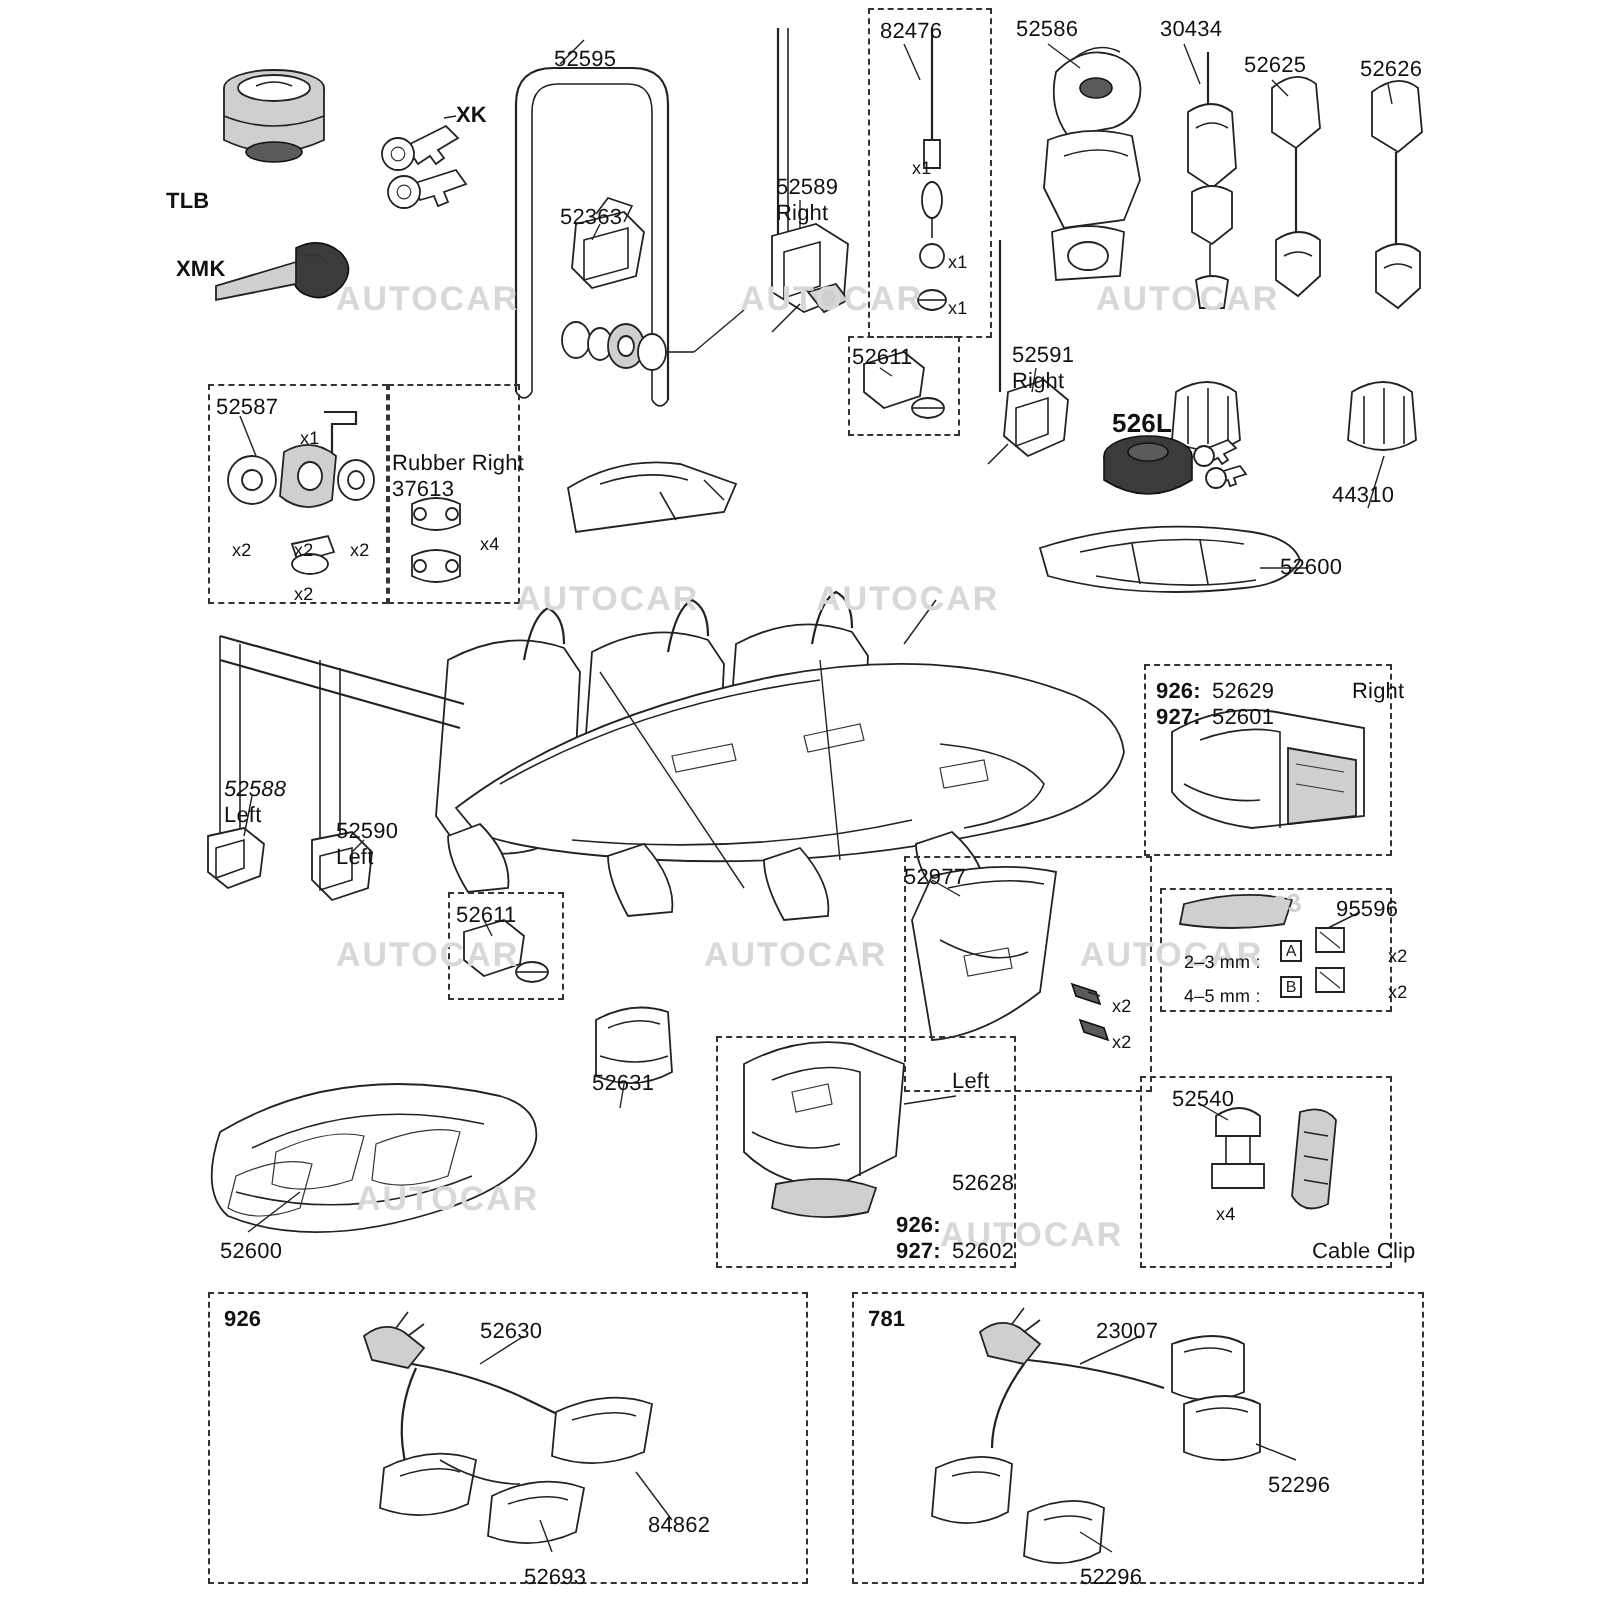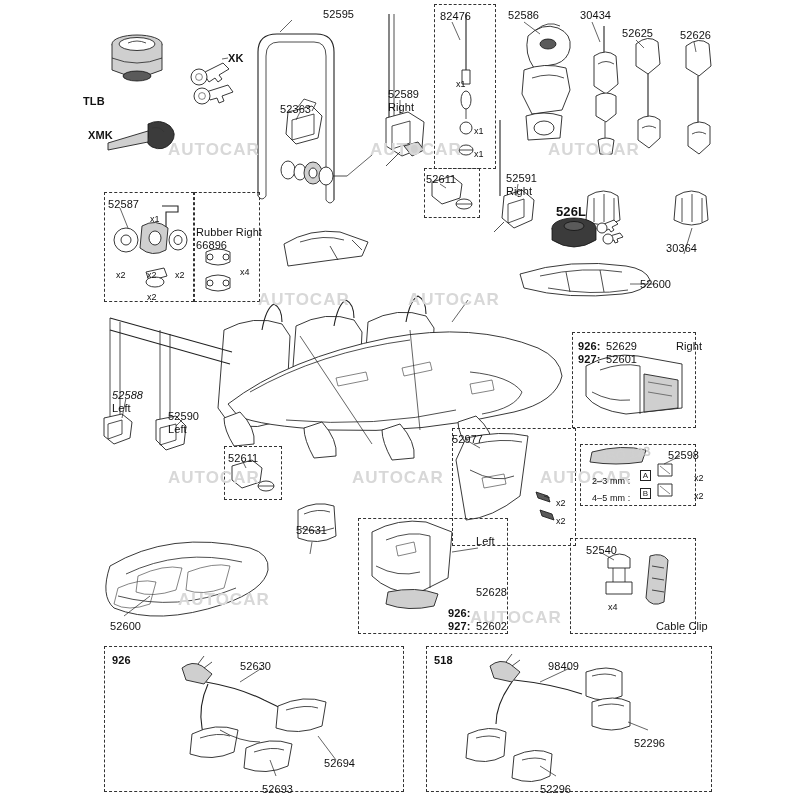--- a/index.html
+++ b/index.html
@@ -434,67 +434,67 @@
   <div class="wm" style="left:408px;top:290px;">AUTOCAR</div>
   <div class="wm" style="left:168px;top:468px;">AUTOCAR</div>
   <div class="wm" style="left:352px;top:468px;">AUTOCAR</div>
   <div class="wm" style="left:540px;top:468px;">AUTOCAR</div>
   <div class="wm" style="left:178px;top:590px;">AUTOCAR</div>
   <div class="wm" style="left:470px;top:608px;">AUTOCAR</div>
 
   <div class="lbl bold" style="left:83px;top:95px;">TLB</div>
   <div class="lbl bold" style="left:228px;top:52px;">XK</div>
   <div class="lbl bold" style="left:88px;top:129px;">XMK</div>
-  <div class="lbl" style="left:277px;top:8px;margin-left:46px;">52595</div>
+  <div class="lbl" style="left:277px;top:24px;">52595</div>
   <div class="lbl" style="left:280px;top:103px;">52363</div>
   <div class="lbl" style="left:388px;top:88px;">52589</div>
   <div class="lbl" style="left:388px;top:101px;">Right</div>
   <div class="lbl" style="left:440px;top:10px;">82476</div>
   <div class="lbl" style="left:508px;top:9px;">52586</div>
   <div class="lbl" style="left:580px;top:9px;">30434</div>
   <div class="lbl" style="left:622px;top:27px;">52625</div>
   <div class="lbl" style="left:680px;top:29px;">52626</div>
   <div class="lbl" style="left:426px;top:173px;">52611</div>
   <div class="lbl" style="left:506px;top:172px;">52591</div>
   <div class="lbl" style="left:506px;top:185px;">Right</div>
   <div class="lbl bold" style="left:556px;top:206px;font-size:13px;">526L</div>
-  <div class="lbl" style="left:666px;top:242px;">30364</div>
+  <div class="lbl" style="left:666px;top:242px;">44310</div>
   <div class="lbl" style="left:108px;top:198px;">52587</div>
   <div class="lbl" style="left:196px;top:226px;">Rubber Right</div>
-  <div class="lbl" style="left:196px;top:239px;">66896</div>
+  <div class="lbl" style="left:196px;top:239px;">37613</div>
   <div class="lbl" style="left:640px;top:278px;">52600</div>
   <div class="lbl bold" style="left:578px;top:340px;">926:</div>
   <div class="lbl" style="left:606px;top:340px;">52629</div>
   <div class="lbl" style="left:676px;top:340px;">Right</div>
   <div class="lbl bold" style="left:578px;top:353px;">927:</div>
   <div class="lbl" style="left:606px;top:353px;">52601</div>
   <div class="lbl" style="left:112px;top:389px;font-style:italic;">52588</div>
   <div class="lbl" style="left:112px;top:402px;">Left</div>
   <div class="lbl" style="left:168px;top:410px;">52590</div>
   <div class="lbl" style="left:168px;top:423px;">Left</div>
   <div class="lbl" style="left:228px;top:452px;">52611</div>
   <div class="lbl" style="left:452px;top:433px;">52977</div>
-  <div class="lbl" style="left:668px;top:449px;">52598</div>
+  <div class="lbl" style="left:668px;top:449px;">95596</div>
   <div class="lbl small" style="left:592px;top:475px;">2–3 mm :</div>
   <div class="lbl small" style="left:592px;top:492px;">4–5 mm :</div>
   <div class="lbl" style="left:476px;top:535px;">Left</div>
-  <div class="lbl" style="left:296px;top:524px;">52631</div>
+  <div class="lbl" style="left:296px;top:536px;">52631</div>
   <div class="lbl" style="left:586px;top:544px;">52540</div>
   <div class="lbl" style="left:656px;top:620px;">Cable Clip</div>
   <div class="lbl bold" style="left:448px;top:607px;">926:</div>
   <div class="lbl" style="left:476px;top:586px;">52628</div>
   <div class="lbl bold" style="left:448px;top:620px;">927:</div>
   <div class="lbl" style="left:476px;top:620px;">52602</div>
   <div class="lbl" style="left:110px;top:620px;">52600</div>
   <div class="lbl bold" style="left:112px;top:654px;">926</div>
   <div class="lbl" style="left:240px;top:660px;">52630</div>
-  <div class="lbl" style="left:324px;top:757px;">52694</div>
+  <div class="lbl" style="left:324px;top:757px;">84862</div>
   <div class="lbl" style="left:262px;top:783px;">52693</div>
-  <div class="lbl bold" style="left:434px;top:654px;">518</div>
-  <div class="lbl" style="left:548px;top:660px;">98409</div>
+  <div class="lbl bold" style="left:434px;top:654px;">781</div>
+  <div class="lbl" style="left:548px;top:660px;">23007</div>
   <div class="lbl" style="left:634px;top:737px;">52296</div>
   <div class="lbl" style="left:540px;top:783px;">52296</div>
 
   <div class="lbl small" style="left:456px;top:78px;">x1</div>
   <div class="lbl small" style="left:474px;top:125px;">x1</div>
   <div class="lbl small" style="left:474px;top:148px;">x1</div>
   <div class="lbl small" style="left:150px;top:213px;">x1</div>
   <div class="lbl small" style="left:116px;top:269px;">x2</div>
   <div class="lbl small" style="left:147px;top:269px;">x2</div>
   <div class="lbl small" style="left:175px;top:269px;">x2</div>

